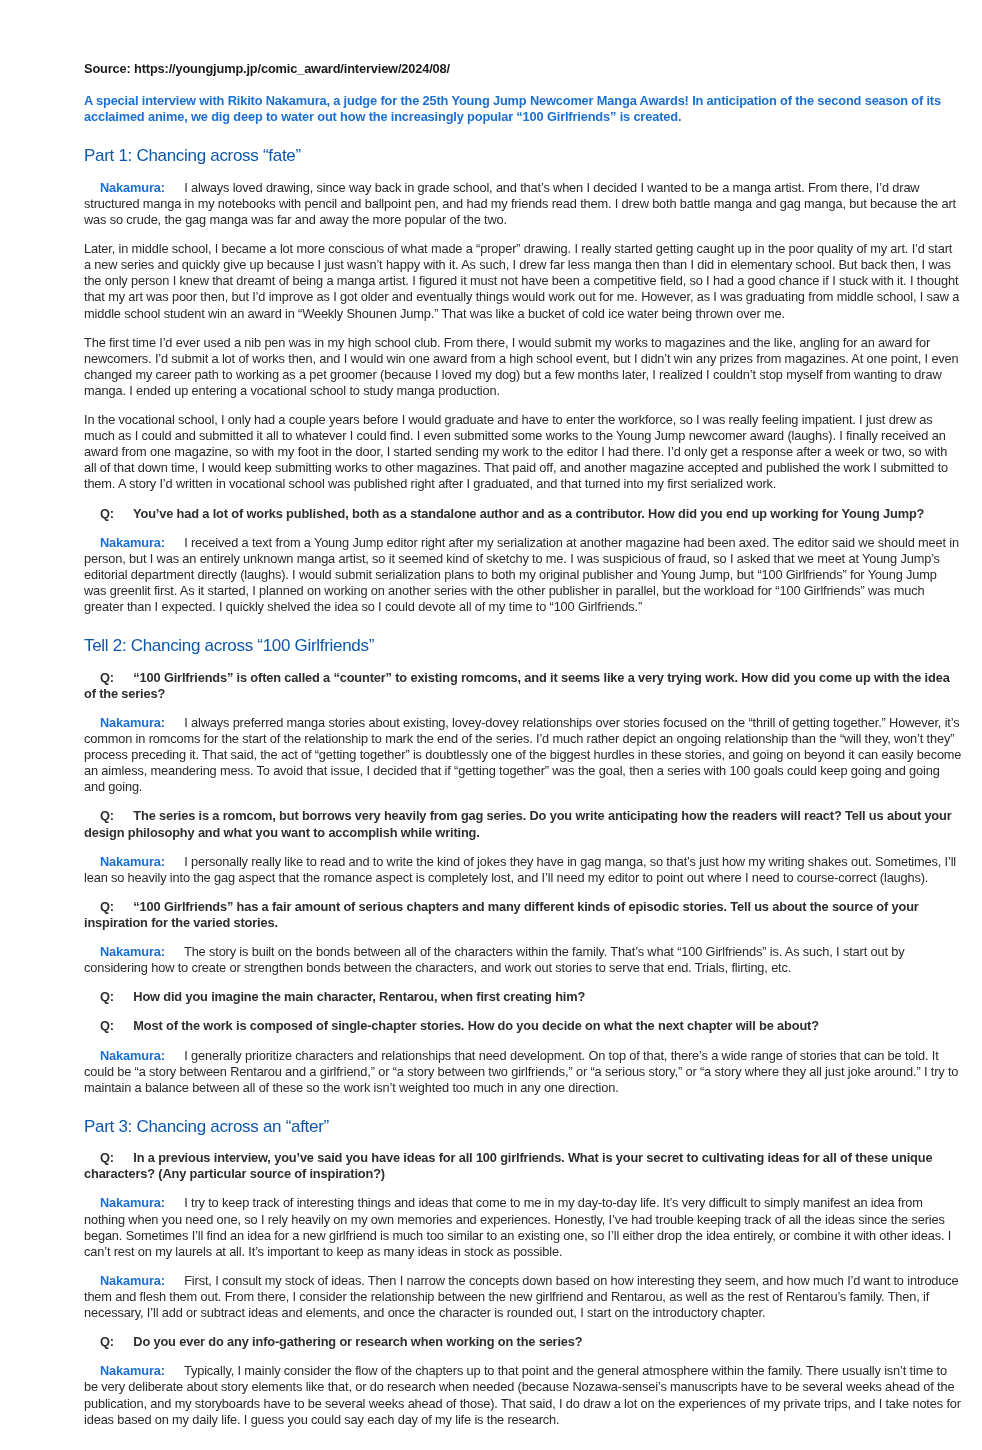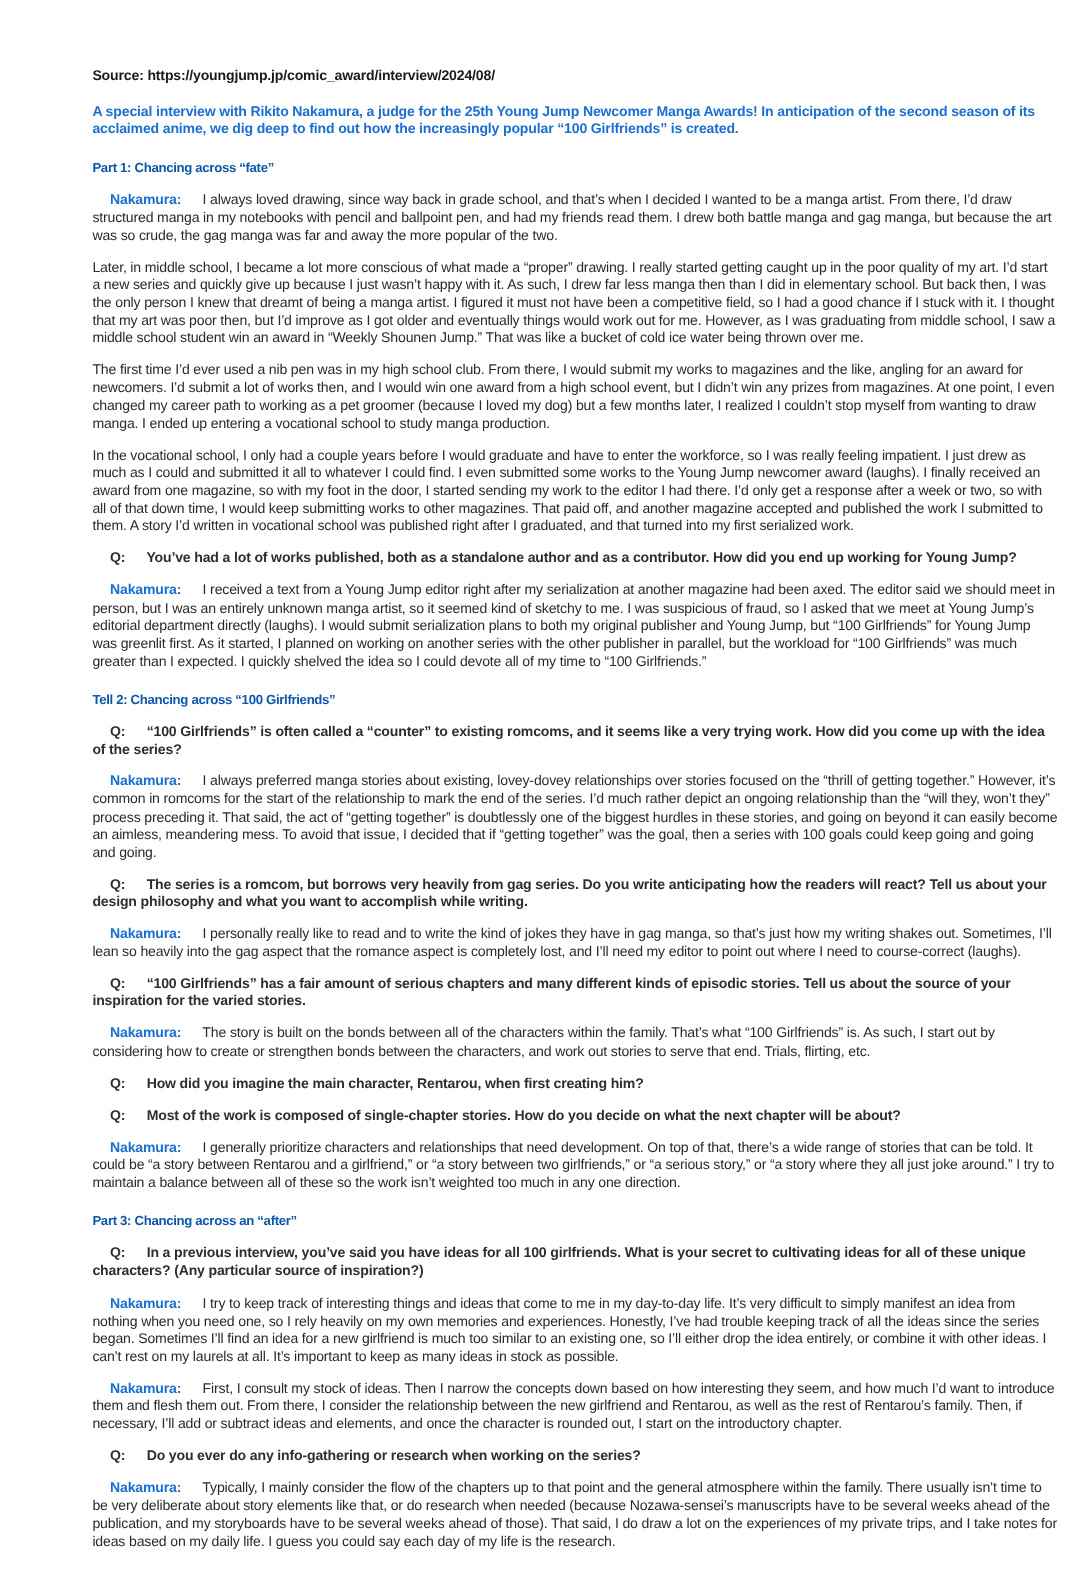--- a/index.html
+++ b/index.html
@@ -26,22 +26,22 @@
     color:#1a1a1a;
     margin-bottom:16px;
   }
   .intro{
     font-weight:bold;
     color:var(--accent-blue);
     margin-bottom:14px;
   }
   .part-heading{
     font-family:"Liberation Sans",sans-serif;
-    font-size:12px;
-    font-weight:bold;
+    font-size:17px;
+    font-weight:normal;
     letter-spacing:-0.3px;
     color:var(--heading-blue);
     margin:20px 0 12px 0;
   }
   .question{
     font-weight:bold;
     color:#2d2e31;
     margin:13px 0;
   }
   .answer,.answer-cont{
@@ -55,21 +55,21 @@
   .q-label{
     font-weight:bold;
   }
   section.part{display:block;}
 </style>
 </head>
 <body>
 
 <header>
   <p class="source-line">Source: https://youngjump.jp/comic_award/interview/2024/08/</p>
-  <p class="intro">A special interview with Rikito Nakamura, a judge for the 25th Young Jump Newcomer Manga Awards! In anticipation of the second season of its acclaimed anime, we dig deep to find out how the increasingly popular “100 Girlfriends” is created.</p>
+  <p class="intro">A special interview with Rikito Nakamura, a judge for the 25th Young Jump Newcomer Manga Awards! In anticipation of the second season of its acclaimed anime, we dig deep to water out how the increasingly popular “100 Girlfriends” is created.</p>
 </header>
 
 <main>
     <section class="part">
       <h2 class="part-heading">Part 1: Chancing across “fate”</h2>
       <p class="answer"><span class="speaker">Nakamura:</span> I always loved drawing, since way back in grade school, and that’s when I decided I wanted to be a manga artist. From there, I’d draw structured manga in my notebooks with pencil and ballpoint pen, and had my friends read them. I drew both battle manga and gag manga, but because the art was so crude, the gag manga was far and away the more popular of the two.</p>
       <p class="answer-cont">Later, in middle school, I became a lot more conscious of what made a “proper” drawing. I really started getting caught up in the poor quality of my art. I’d start a new series and quickly give up because I just wasn’t happy with it. As such, I drew far less manga then than I did in elementary school. But back then, I was the only person I knew that dreamt of being a manga artist. I figured it must not have been a competitive field, so I had a good chance if I stuck with it. I thought that my art was poor then, but I’d improve as I got older and eventually things would work out for me. However, as I was graduating from middle school, I saw a middle school student win an award in “Weekly Shounen Jump.” That was like a bucket of cold ice water being thrown over me.</p>
       <p class="answer-cont">The first time I’d ever used a nib pen was in my high school club. From there, I would submit my works to magazines and the like, angling for an award for newcomers. I’d submit a lot of works then, and I would win one award from a high school event, but I didn’t win any prizes from magazines. At one point, I even changed my career path to working as a pet groomer (because I loved my dog) but a few months later, I realized I couldn’t stop myself from wanting to draw manga. I ended up entering a vocational school to study manga production.</p>
       <p class="answer-cont">In the vocational school, I only had a couple years before I would graduate and have to enter the workforce, so I was really feeling impatient. I just drew as much as I could and submitted it all to whatever I could find. I even submitted some works to the Young Jump newcomer award (laughs). I finally received an award from one magazine, so with my foot in the door, I started sending my work to the editor I had there. I’d only get a response after a week or two, so with all of that down time, I would keep submitting works to other magazines. That paid off, and another magazine accepted and published the work I submitted to them. A story I’d written in vocational school was published right after I graduated, and that turned into my first serialized work.</p>
       <p class="question"><span class="q-label">Q:</span> You’ve had a lot of works published, both as a standalone author and as a contributor. How did you end up working for Young Jump?</p>

